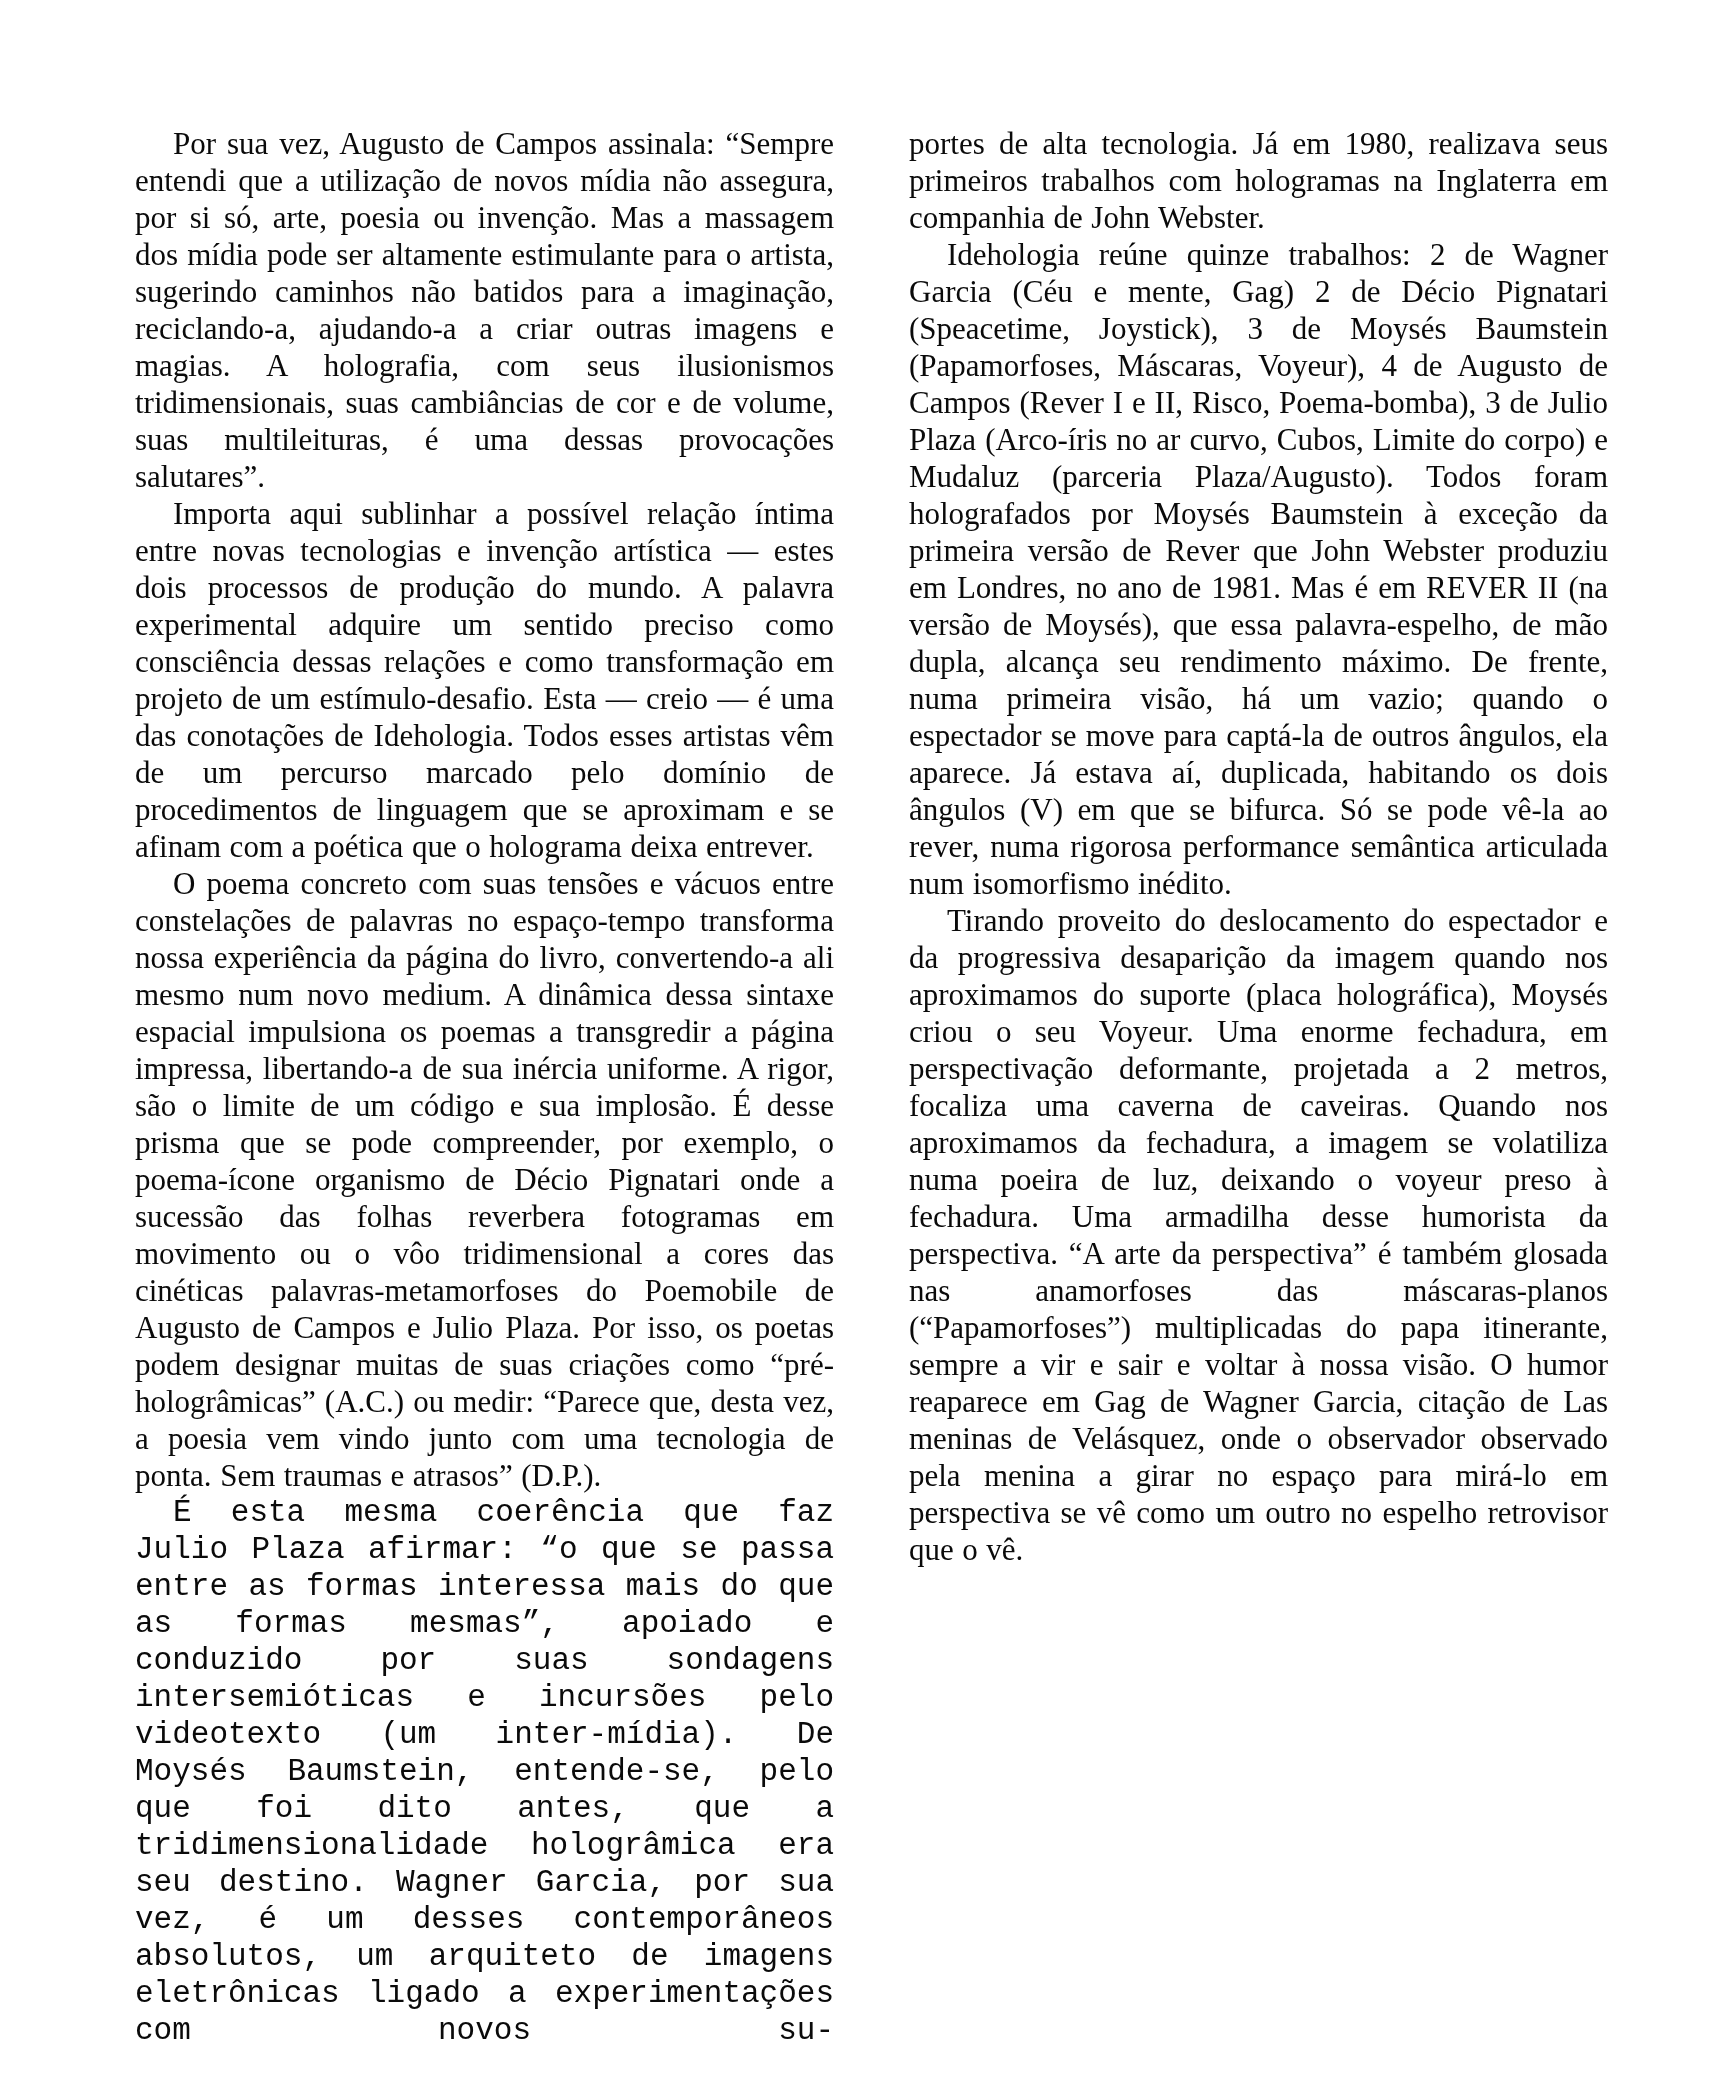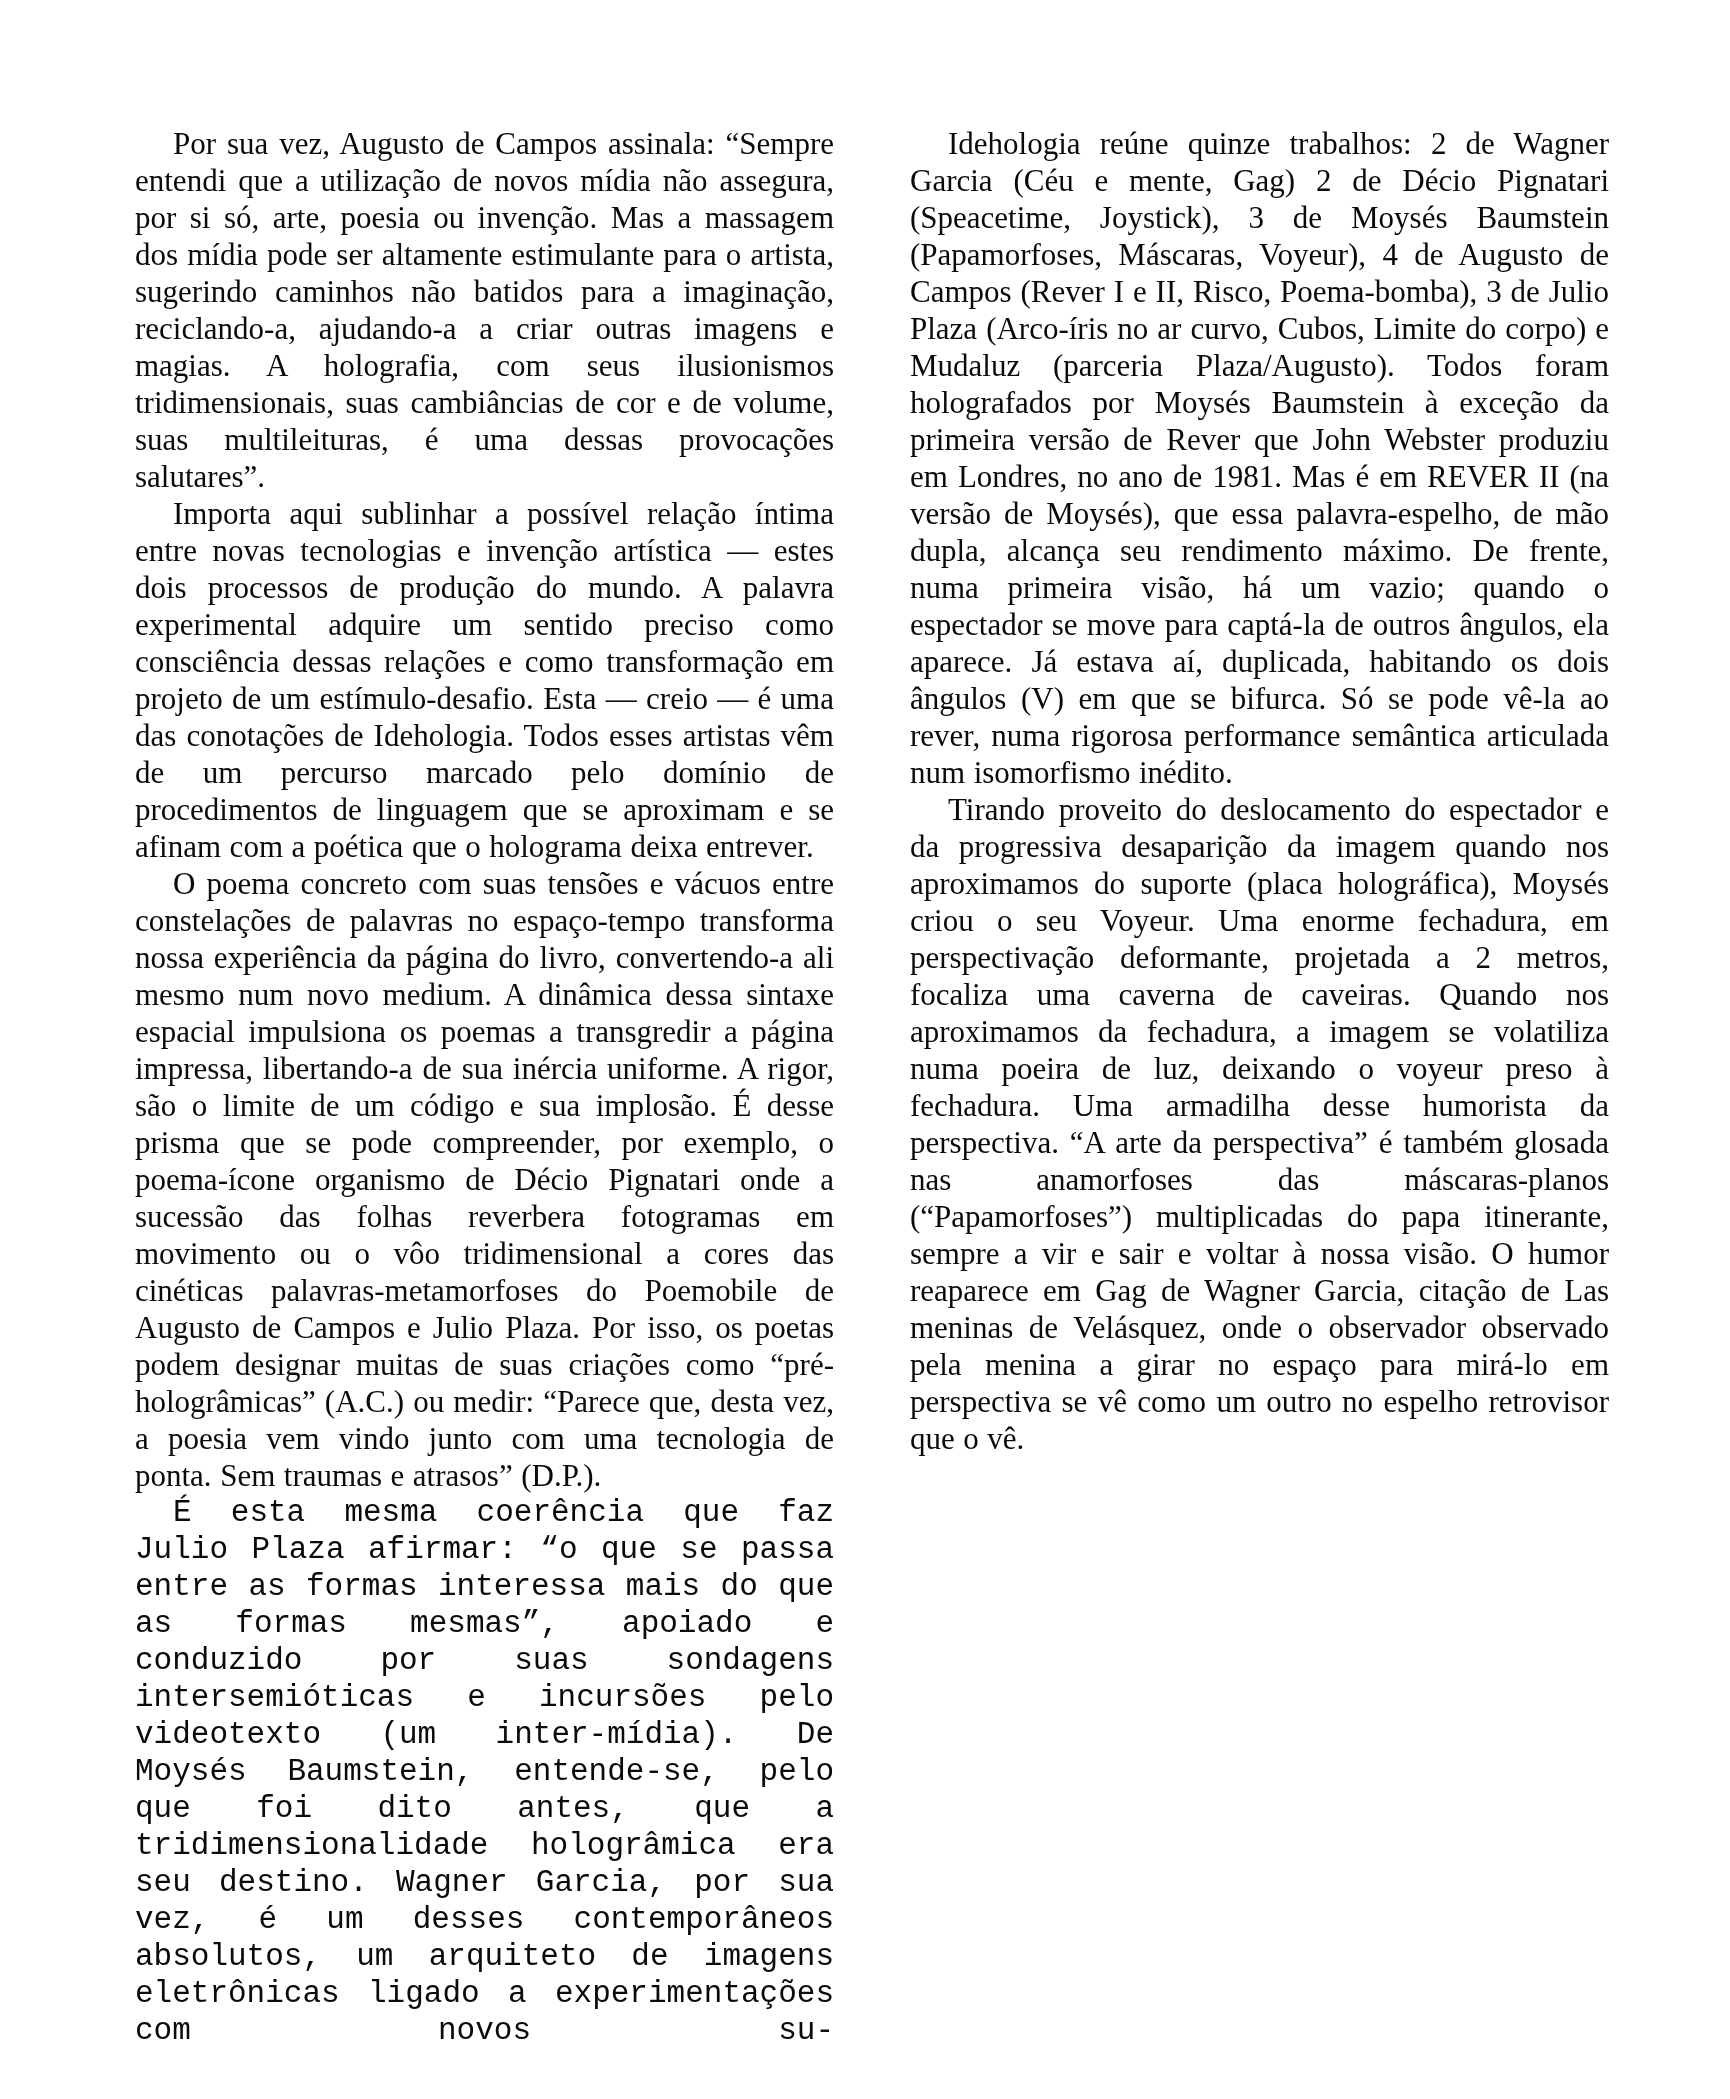--- a/index.html
+++ b/index.html
@@ -19,21 +19,20 @@
   }
   .page {
     position: absolute;
     left: 135px;
     top: 125px;
     width: 1474px;
     display: flex;
     gap: 75px;
     font-family: "Liberation Serif", "DejaVu Serif", serif;
     color: var(--ink);
-    justify-content: space-between;
   }
   .column {
     width: 699px;
     flex: 0 0 699px;
   }
   .para {
     margin: 0;
     font-size: 31px;
     line-height: 37px;
     text-align: justify;
@@ -64,18 +63,19 @@
 <main class="page">
 
   <section class="column column-left">
     <p class="para indent"><span>Por sua vez, Augusto de Campos assinala: “Sempre entendi que a utilização de novos mídia não assegura, por si só, arte, poesia ou invenção. Mas a massagem dos mídia pode ser altamente estimulante para o artista, sugerindo caminhos não batidos para a imaginação, reciclando-a, ajudando-a a criar outras imagens e magias. A holografia, com seus ilusionismos tridimensionais, suas cambiâncias de cor e de volume, suas multileituras, é uma dessas provocações salutares”.</span></p>
     <p class="para indent"><span>Importa aqui sublinhar a possível relação íntima entre novas tecnologias e invenção artística — estes dois processos de produção do mundo. A palavra experimental adquire um sentido preciso como consciência dessas relações e como transformação em projeto de um estímulo-desafio. Esta — creio — é uma das conotações de </span><span class="bold">Idehologia.</span><span> Todos esses artistas vêm de um percurso marcado pelo domínio de procedimentos de linguagem que se aproximam e se afinam com a poética que o holograma deixa entrever.</span></p>
     <p class="para indent"><span>O poema concreto com suas tensões e vácuos entre constelações de palavras no espaço-tempo transforma nossa experiência da página do livro, convertendo-a ali mesmo num novo </span><span class="bold">medium.</span><span> A dinâmica dessa sintaxe espacial impulsiona os poemas a transgredir a página impressa, libertando-a de sua inércia uniforme. A rigor, são o limite de um código e sua implosão. É desse prisma que se pode compreender, por exemplo, o poema-ícone </span><span class="bold">organismo</span><span> de Décio Pignatari onde a sucessão das folhas reverbera fotogramas em movimento ou o vôo tridimensional a cores das cinéticas palavras-metamorfoses do </span><span class="bold">Poemobile</span><span> de Augusto de Campos e Julio Plaza. Por isso, os poetas podem designar muitas de suas criações como “pré-hologrâmicas” (A.C.) ou medir: “Parece que, desta vez, a poesia vem vindo junto com uma tecnologia de ponta. Sem traumas e atrasos” (D.P.).</span></p>
     <p class="para indent justify-last"><span>É esta mesma coerência que faz Julio Plaza afirmar: “o que se passa entre as formas interessa mais do que as formas mesmas”, apoiado e conduzido por suas sondagens intersemióticas e incursões pelo videotexto (um inter-mídia). De Moysés Baumstein, entende-se, pelo que foi dito antes, que a tridimensionalidade hologrâmica era seu destino. Wagner Garcia, por sua vez, é um desses contemporâneos absolutos, um arquiteto de imagens eletrônicas ligado a experimentações com novos su-</span></p>
   </section>
 
   <section class="column column-right">
+    <p class="para"><span>portes de alta tecnologia. Já em 1980, realizava seus primeiros trabalhos com hologramas na Inglaterra em companhia de John Webster.</span></p>
     <p class="para indent"><span class="bold">Idehologia</span><span> reúne quinze trabalhos: 2 de Wagner Garcia </span><span class="bold">(Céu e mente, Gag)</span><span> 2 de Décio Pignatari </span><span class="bold">(Speacetime, Joystick),</span><span> 3 de Moysés Baumstein </span><span class="bold">(Papamorfoses, Máscaras, Voyeur),</span><span> 4 de Augusto de Campos </span><span class="bold">(Rever</span><span> I e II, </span><span class="bold">Risco, Poema-bomba),</span><span> 3 de Julio Plaza </span><span class="bold">(Arco-íris no ar curvo, Cubos, Limite do corpo)</span><span> e </span><span class="bold">Mudaluz</span><span> (parceria Plaza/Augusto). Todos foram holografados por Moysés Baumstein à exceção da primeira versão de </span><span class="bold">Rever</span><span> que John Webster produziu em Londres, no ano de 1981. Mas é em </span><span class="bold">REVER</span><span> II (na versão de Moysés), que essa palavra-espelho, de mão dupla, alcança seu rendimento máximo. De frente, numa primeira visão, há um vazio; quando o espectador se move para captá-la de outros ângulos, ela aparece. Já estava aí, duplicada, habitando os dois ângulos (V) em que se bifurca. Só se pode vê-la ao rever, numa rigorosa performance semântica articulada num isomorfismo inédito.</span></p>
     <p class="para indent"><span>Tirando proveito do deslocamento do espectador e da progressiva desaparição da imagem quando nos aproximamos do suporte (placa holográfica), Moysés criou o seu </span><span class="bold">Voyeur.</span><span> Uma enorme fechadura, em perspectivação deformante, projetada a 2 metros, focaliza uma caverna de caveiras. Quando nos aproximamos da fechadura, a imagem se volatiliza numa poeira de luz, deixando o voyeur preso à fechadura. Uma armadilha desse humorista da perspectiva. “A arte da perspectiva” é também glosada nas anamorfoses das máscaras-planos (“Papamorfoses”) multiplicadas do papa itinerante, sempre a vir e sair e voltar à nossa visão. O humor reaparece em </span><span class="bold">Gag</span><span> de Wagner Garcia, citação de </span><span class="bold">Las meninas</span><span> de Velásquez, onde o observador observado pela menina a girar no espaço para mirá-lo em perspectiva se vê como um outro no espelho retrovisor que o vê.</span></p>
   </section>
 
 </main>
 
 
 </body></html>

